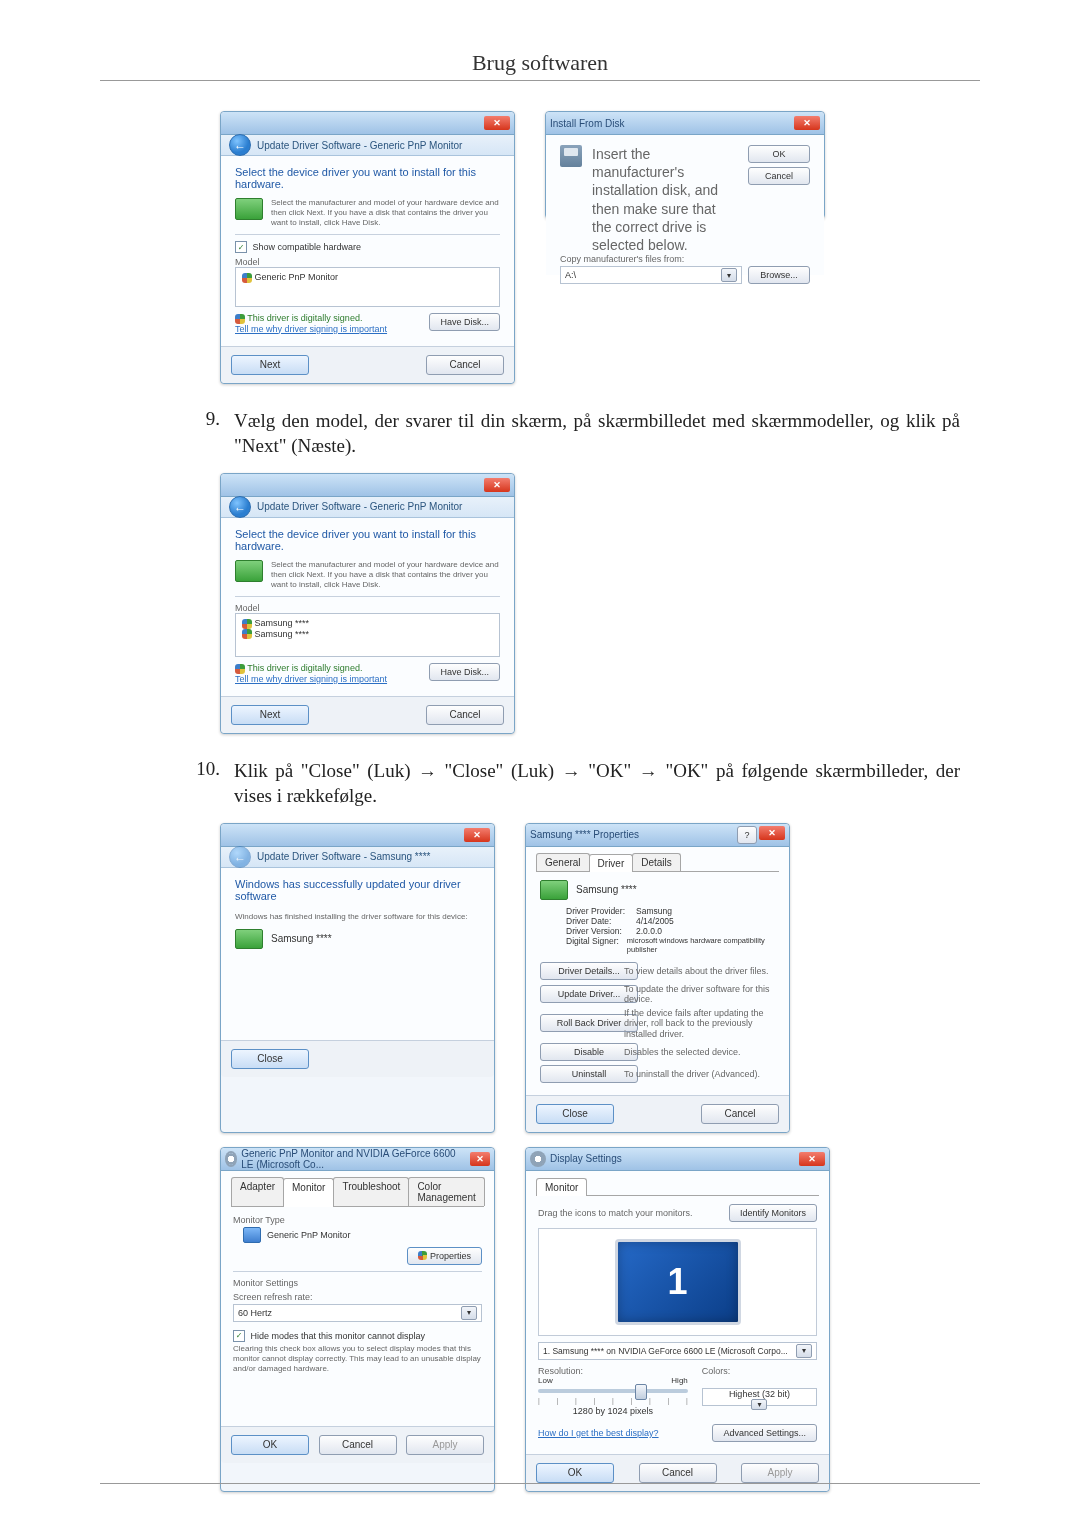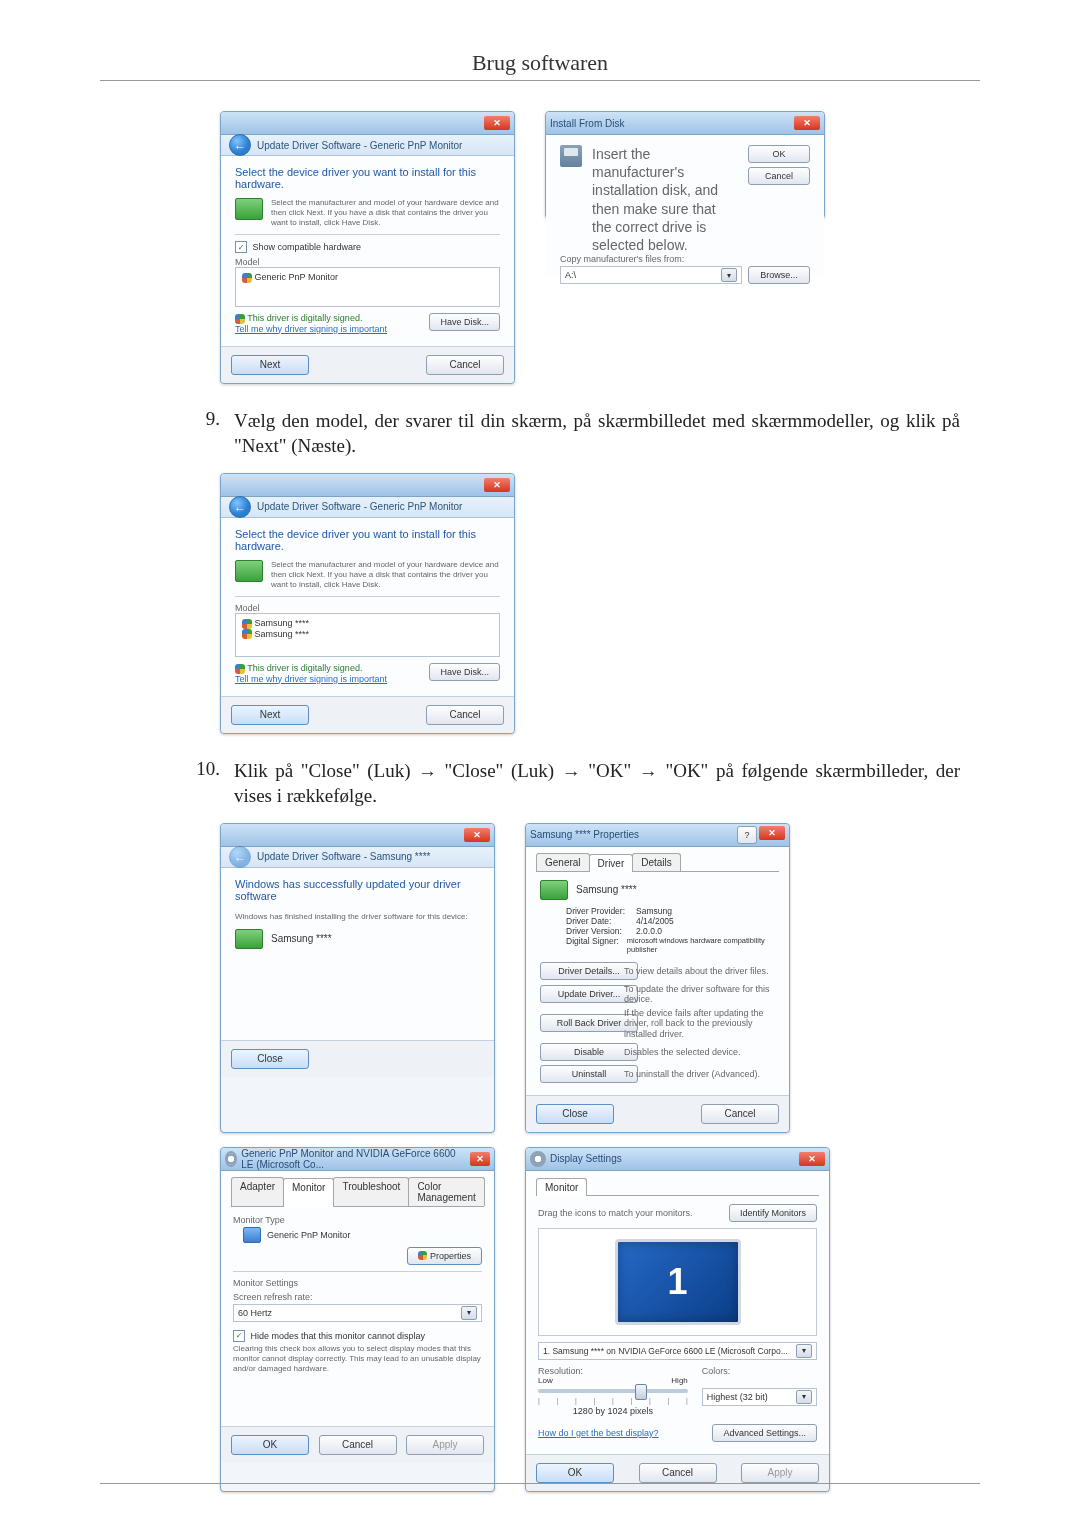--- a/index.html
+++ b/index.html
@@ -372,21 +372,21 @@
                   <span>|</span>
                   <span>|</span>
                   <span>|</span>
                   <span>|</span>
                   <span>|</span>
                 </div>
               <div style="text-align:center;font-size:9px;margin-top:2px;">1280 by 1024 pixels</div>
             </div>
             <div style="flex:1;">
               <div class="dim-label">Colors:</div>
-              <div class="select" style="margin-top:12px;">
+              <div class="select" style="margin-top:12px;flex-direction:column;">
                 <span>Highest (32 bit)</span>
                   <span class="arr">▾</span>
               </div>
             </div>
           </div>
           <div style="display:flex;justify-content:space-between;align-items:center;margin-top:8px;">
             <span class="link">How do I get the best display?</span>
             <span class="wbtn small">Advanced Settings...</span>
           </div>
         </div>

